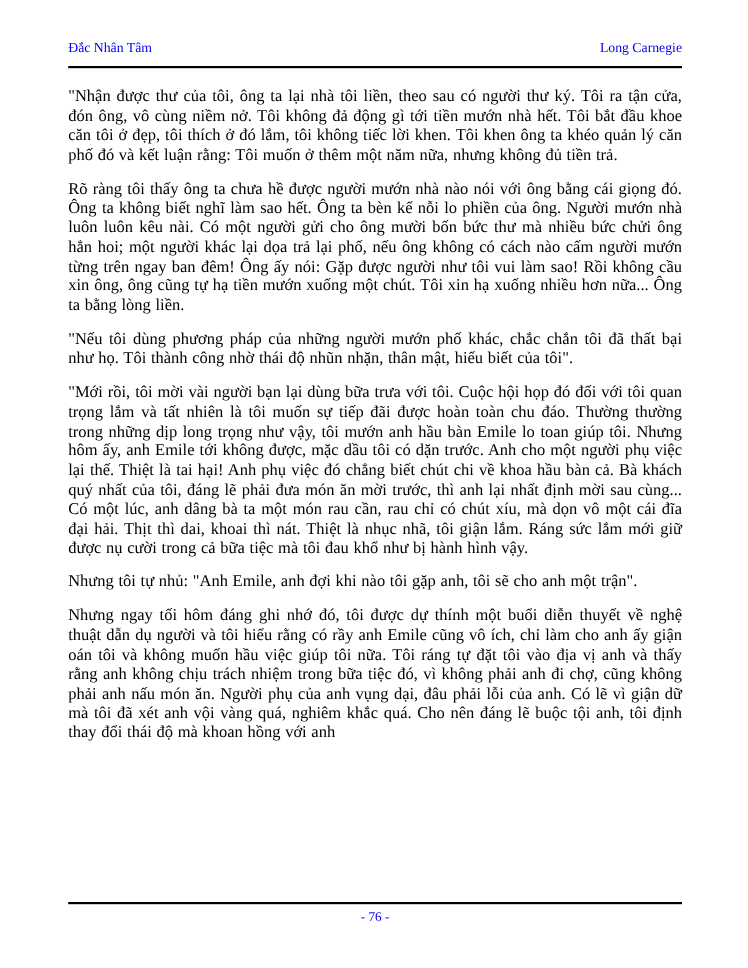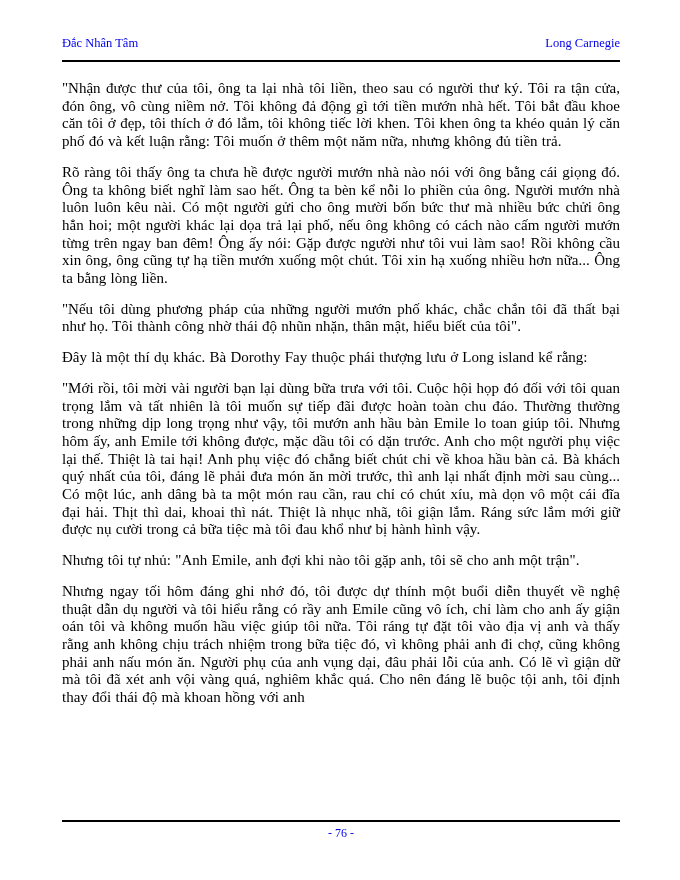--- a/index.html
+++ b/index.html
@@ -69,21 +69,20 @@
   </div>
 
   <div class="body-text">
 
       <p>"Nhận được thư của tôi, ông ta lại nhà tôi liền, theo sau có người thư ký. Tôi ra tận cửa, đón ông, vô cùng niềm nở. Tôi không đả động gì tới tiền mướn nhà hết. Tôi bắt đầu khoe căn tôi ở đẹp, tôi thích ở đó lắm, tôi không tiếc lời khen. Tôi khen ông ta khéo quản lý căn phố đó và kết luận rằng: Tôi muốn ở thêm một năm nữa, nhưng không đủ tiền trả.</p>
 
       <p>Rõ ràng tôi thấy ông ta chưa hề được người mướn nhà nào nói với ông bằng cái giọng đó. Ông ta không biết nghĩ làm sao hết. Ông ta bèn kể nỗi lo phiền của ông. Người mướn nhà luôn luôn kêu nài. Có một người gửi cho ông mười bốn bức thư mà nhiều bức chửi ông hẳn hoi; một người khác lại dọa trả lại phố, nếu ông không có cách nào cấm người mướn từng trên ngay ban đêm! Ông ấy nói: Gặp được người như tôi vui làm sao! Rồi không cầu xin ông, ông cũng tự hạ tiền mướn xuống một chút. Tôi xin hạ xuống nhiều hơn nữa... Ông ta bằng lòng liền.</p>
 
       <p>"Nếu tôi dùng phương pháp của những người mướn phố khác, chắc chắn tôi đã thất bại như họ. Tôi thành công nhờ thái độ nhũn nhặn, thân mật, hiểu biết của tôi".</p>
 
-      <p>Đây là một thí dụ khác. Bà Dorothy Fay thuộc phái thượng lưu ở Long island kể rằng:</p>
 
       <p>"Mới rồi, tôi mời vài người bạn lại dùng bữa trưa với tôi. Cuộc hội họp đó đối với tôi quan trọng lắm và tất nhiên là tôi muốn sự tiếp đãi được hoàn toàn chu đáo. Thường thường trong những dịp long trọng như vậy, tôi mướn anh hầu bàn Emile lo toan giúp tôi. Nhưng hôm ấy, anh Emile tới không được, mặc dầu tôi có dặn trước. Anh cho một người phụ việc lại thế. Thiệt là tai hại! Anh phụ việc đó chẳng biết chút chi về khoa hầu bàn cả. Bà khách quý nhất của tôi, đáng lẽ phải đưa món ăn mời trước, thì anh lại nhất định mời sau cùng... Có một lúc, anh dâng bà ta một món rau cần, rau chỉ có chút xíu, mà dọn vô một cái đĩa đại hải. Thịt thì dai, khoai thì nát. Thiệt là nhục nhã, tôi giận lắm. Ráng sức lắm mới giữ được nụ cười trong cả bữa tiệc mà tôi đau khổ như bị hành hình vậy.</p>
 
       <p>Nhưng tôi tự nhủ: "Anh Emile, anh đợi khi nào tôi gặp anh, tôi sẽ cho anh một trận".</p>
 
       <p>Nhưng ngay tối hôm đáng ghi nhớ đó, tôi được dự thính một buổi diễn thuyết về nghệ thuật dẫn dụ người và tôi hiểu rằng có rầy anh Emile cũng vô ích, chỉ làm cho anh ấy giận oán tôi và không muốn hầu việc giúp tôi nữa. Tôi ráng tự đặt tôi vào địa vị anh và thấy rằng anh không chịu trách nhiệm trong bữa tiệc đó, vì không phải anh đi chợ, cũng không phải anh nấu món ăn. Người phụ của anh vụng dại, đâu phải lỗi của anh. Có lẽ vì giận dữ mà tôi đã xét anh vội vàng quá, nghiêm khắc quá. Cho nên đáng lẽ buộc tội anh, tôi định thay đổi thái độ mà khoan hồng với anh</p>
     </div>
 
   <div class="footer-rule"></div>
   <div class="footer-pageno">- 76 -</div>

